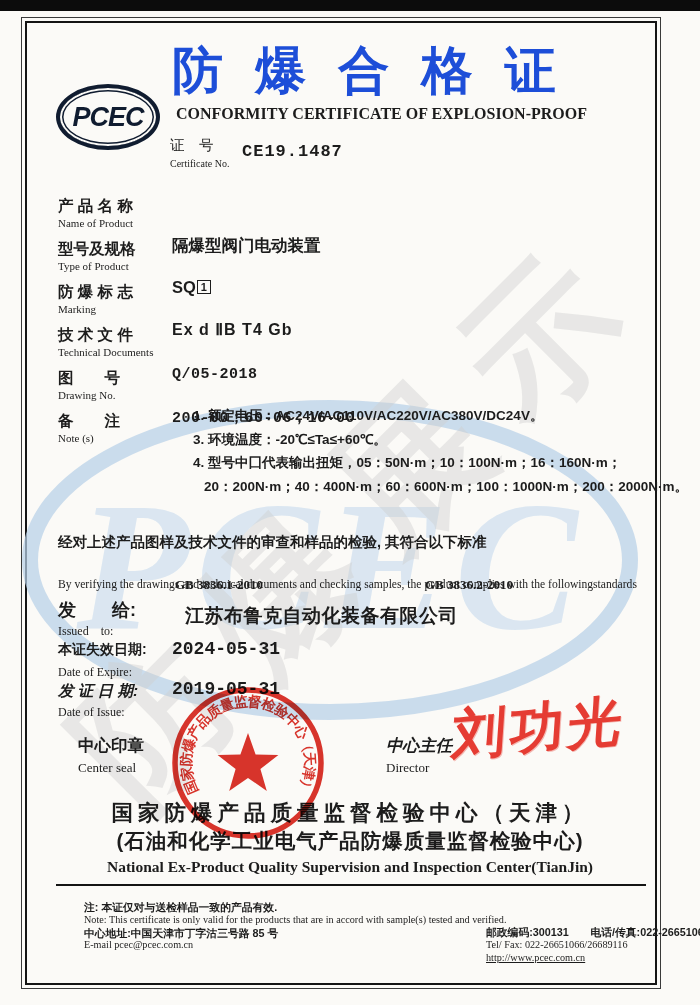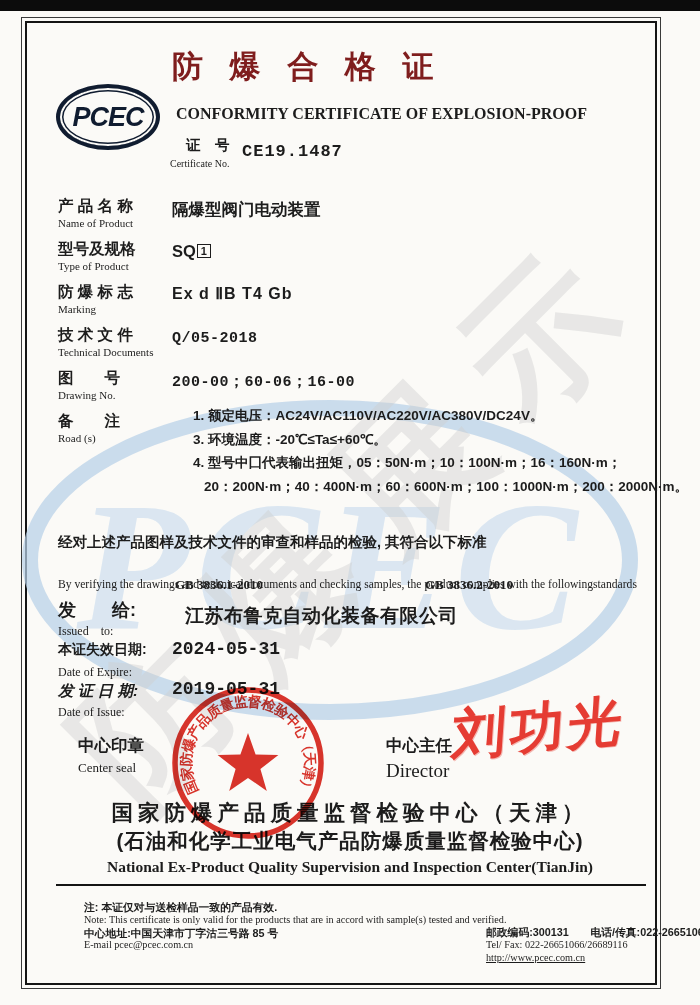--- a/index.html
+++ b/index.html
@@ -11,29 +11,29 @@
   
   .wm-svg{position:absolute;left:0;top:0;z-index:1;pointer-events:none;}
   .wm-diag{position:absolute;left:-20px;top:420px;width:760px;z-index:1;text-align:center;
     transform:rotate(-45deg);font-size:148px;font-weight:700;letter-spacing:34px;
     color:#cfcfcf;opacity:.42;white-space:nowrap;pointer-events:none;}
   .content{position:absolute;left:0;top:0;width:700px;height:1005px;z-index:2;}
   
   .logo{position:absolute;left:56px;top:84px;width:96px;height:58px;border:4px solid #101c30;border-radius:50%;
     box-shadow:inset 0 0 0 2px #fbfaf7, inset 0 0 0 3.5px #101c30;display:flex;align-items:center;justify-content:center;}
   .logo span{font-style:italic;font-weight:bold;font-size:27px;color:#101c30;letter-spacing:-1px;transform:scaleY(1.05);}
-  .title-cn{position:absolute;left:172px;top:46px;font-size:31px;font-weight:800;letter-spacing:9px;color:#7f1d1d;}
+  .title-cn{position:absolute;left:172px;top:37px;font-size:51px;font-weight:800;letter-spacing:9px;color:#1d4ed8;}
   .title-en{position:absolute;left:176px;top:104px;font-family:"Liberation Serif",serif;font-weight:bold;font-size:16.5px;transform:scaleX(.97);transform-origin:left;}
-  .certno-cn{position:absolute;left:170px;top:136px;font-size:14.5px;font-weight:700;margin-left:16px;}
+  .certno-cn{position:absolute;left:170px;top:136px;font-size:14.5px;font-weight:400;}
   .certno-en{position:absolute;left:170px;top:158px;font-family:"Liberation Serif",serif;font-size:10px;}
   .certno-val{position:absolute;left:242px;top:142px;font-family:"Liberation Mono",monospace;font-size:17px;font-weight:600;letter-spacing:1px;}
   
   .flabel{position:absolute;left:58px;font-size:15.5px;font-weight:700;white-space:nowrap;}
   .fsub{position:absolute;left:58px;font-family:"Liberation Serif",serif;font-size:11px;white-space:nowrap;}
-  .fval{position:absolute;left:172px;font-size:16.5px;font-weight:700;white-space:nowrap;}
+  .fval{position:absolute;left:172px;font-size:16.5px;font-weight:700;white-space:nowrap;margin-top:36px;}
   .fval.mono{font-family:"Liberation Mono",monospace;font-weight:600;font-size:15px;letter-spacing:.5px;}
   .sq-box{display:inline-block;border:1.8px solid #1c1c1c;font-size:11px;line-height:12px;min-width:12px;text-align:center;vertical-align:2px;margin-left:1px;font-weight:700;}
   .notes{position:absolute;left:193px;top:404px;width:480px;font-size:13.5px;font-weight:600;line-height:23.5px;white-space:nowrap;}
   .notes .cont{padding-left:11px;}
   
   .stmt-cn{position:absolute;left:58px;top:533px;font-size:14.5px;font-weight:700;}
   .stmt-en{position:absolute;left:58px;top:556px;font-family:"Liberation Serif",serif;font-size:11.6px;white-space:nowrap;margin-top:22px;}
   .std1{position:absolute;left:175px;top:577px;font-family:"Liberation Serif",serif;font-size:13px;font-weight:700;}
   .std2{position:absolute;left:425px;top:577px;font-family:"Liberation Serif",serif;font-size:13px;font-weight:600;}
   
@@ -42,22 +42,22 @@
   .company{position:absolute;left:185px;top:603px;font-size:19px;font-weight:800;letter-spacing:.5px;}
   .exp-cn{position:absolute;left:58px;top:641px;font-size:14px;font-weight:700;}
   .exp-en{position:absolute;left:58px;top:665px;font-family:"Liberation Serif",serif;font-size:12px;}
   .exp-val{position:absolute;left:172px;top:639px;font-family:"Liberation Mono",monospace;font-size:18px;font-weight:600;}
   .isu-cn{position:absolute;left:58px;top:681px;font-size:15.5px;font-weight:700;font-style:italic;}
   .isu-en{position:absolute;left:58px;top:705px;font-family:"Liberation Serif",serif;font-size:12px;}
   .isu-val{position:absolute;left:172px;top:679px;font-family:"Liberation Mono",monospace;font-size:18px;font-weight:600;}
   
   .sealLbl-cn{position:absolute;left:78px;top:735px;font-size:16.5px;font-weight:700;}
   .sealLbl-en{position:absolute;left:78px;top:760px;font-family:"Liberation Serif",serif;font-size:13px;}
-  .dirLbl-cn{position:absolute;left:386px;top:735px;font-size:16.5px;font-weight:700;}
-  .dirLbl-en{position:absolute;left:386px;top:760px;font-family:"Liberation Serif",serif;font-size:19px;}
+  .dirLbl-cn{position:absolute;left:386px;top:735px;font-size:16.5px;font-weight:700;font-style:italic;}
+  .dirLbl-en{position:absolute;left:386px;top:760px;font-family:"Liberation Serif",serif;font-size:13px;}
   .seal-svg{position:absolute;left:163px;top:674px;z-index:3;mix-blend-mode:multiply;opacity:.93;}
   .signature{position:absolute;left:452px;top:692px;z-index:3;font-size:54px;font-weight:800;color:#e3281e;
     transform:rotate(-5deg) skewX(-9deg);letter-spacing:4px;opacity:.9;text-shadow:1px 1px 0 rgba(227,40,30,.35);}
   
   .org1{position:absolute;left:0;top:798px;width:700px;text-align:center;font-size:21.5px;font-weight:800;letter-spacing:5px;white-space:nowrap;}
   .org2{position:absolute;left:0;top:827px;width:700px;text-align:center;font-size:20.5px;font-weight:800;letter-spacing:1px;white-space:nowrap;}
   .org3{position:absolute;left:0;top:858px;width:700px;text-align:center;font-family:"Liberation Serif",serif;font-size:15.5px;font-weight:bold;white-space:nowrap;}
   .foot-rule{position:absolute;left:56px;top:884px;width:590px;height:0;border-top:2px solid #141414;}
   
   .fp{line-height:12.8px;white-space:nowrap;}
@@ -109,21 +109,21 @@
 
     <div class="flabel" style="top:325px">技 术 文 件</div>
     <div class="fsub" style="top:346px">Technical Documents</div>
     <div class="fval mono" style="top:330px">Q/05-2018</div>
 
     <div class="flabel" style="top:368px">图　　号</div>
     <div class="fsub" style="top:389px">Drawing No.</div>
     <div class="fval mono" style="top:372px">200-00；60-06；16-00</div>
 
     <div class="flabel" style="top:411px">备　　注</div>
-    <div class="fsub" style="top:432px">Road (s)</div>
+    <div class="fsub" style="top:432px">Note (s)</div>
 
     <div class="notes">
       <div>1. 额定电压：AC24V/AC110V/AC220V/AC380V/DC24V。</div>
       <div>3. 环境温度：-20℃≤Ta≤+60℃。</div>
       <div>4. 型号中囗代表输出扭矩，05：50N·m；10：100N·m；16：160N·m；</div>
       <div class="cont">20：200N·m；40：400N·m；60：600N·m；100：1000N·m；200：2000N·m。</div>
     </div>
 
     <div class="stmt-cn">经对上述产品图样及技术文件的审查和样品的检验, 其符合以下标准</div>
     <div class="stmt-en">By verifying the drawings and technical documents and checking samples, the product complies with the followingstandards</div>

